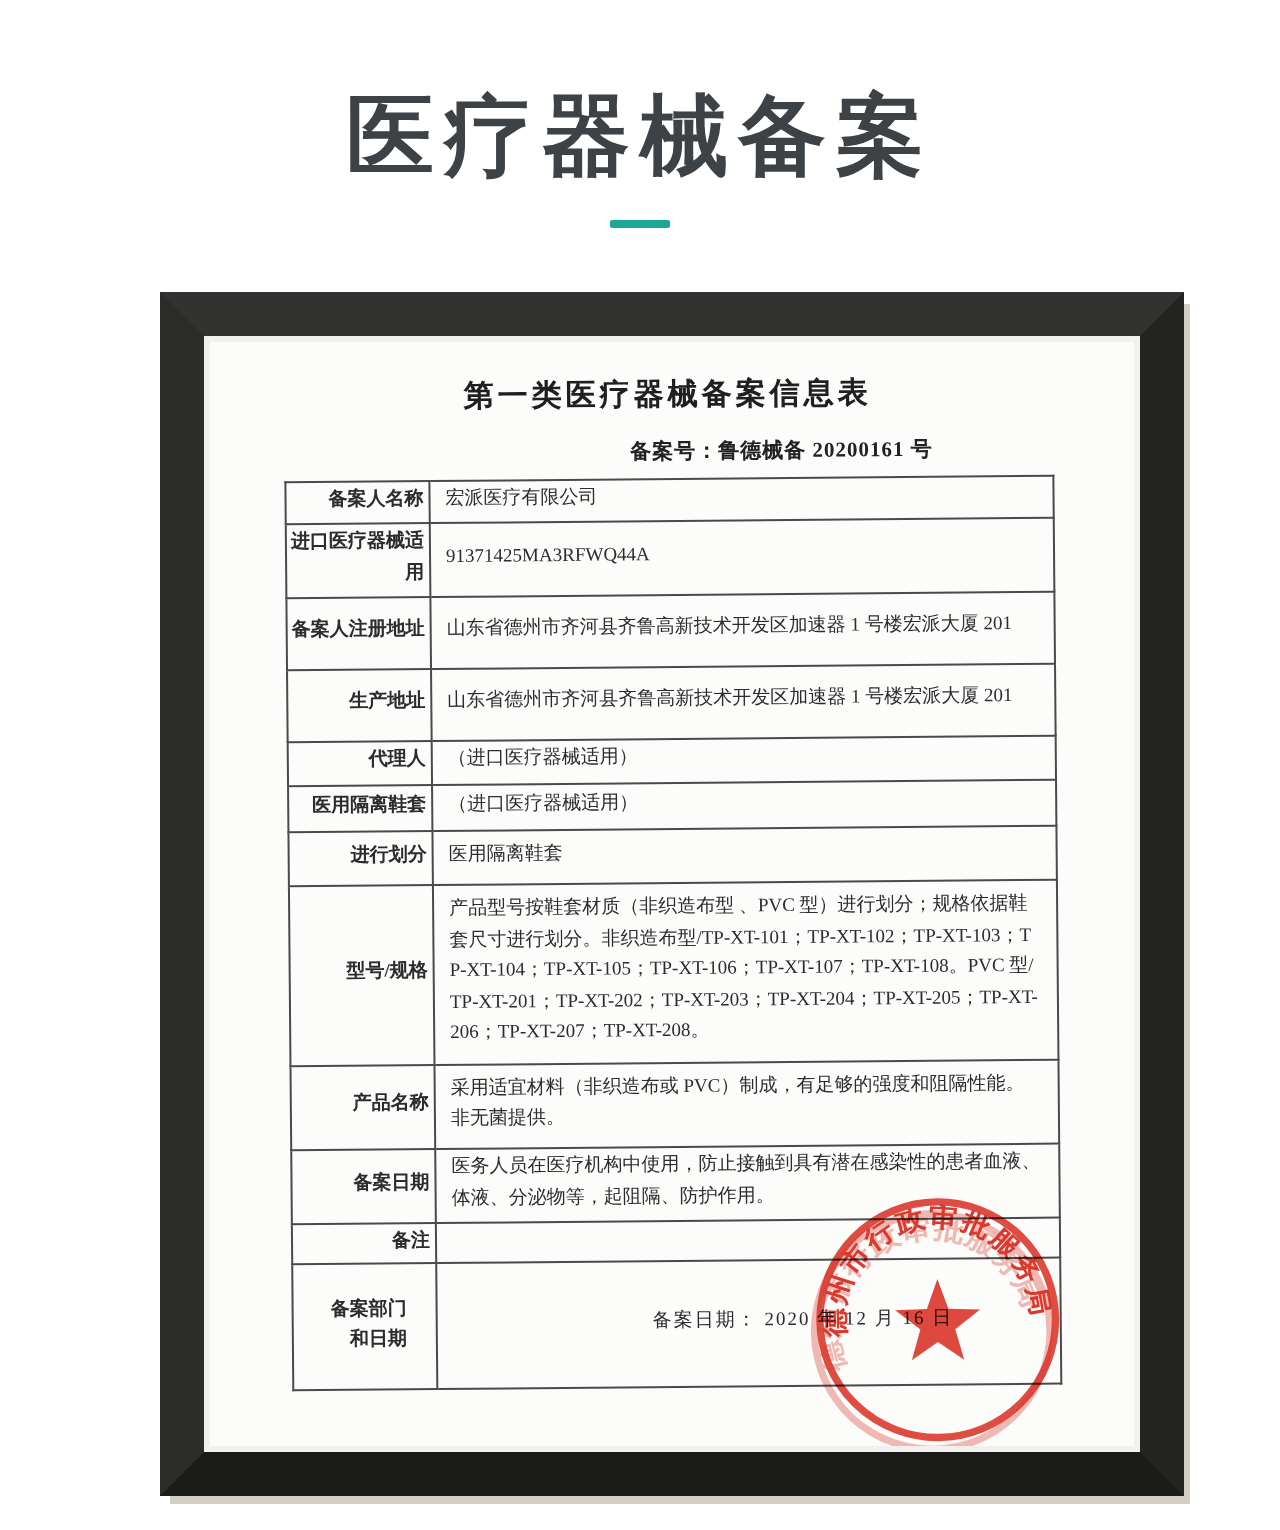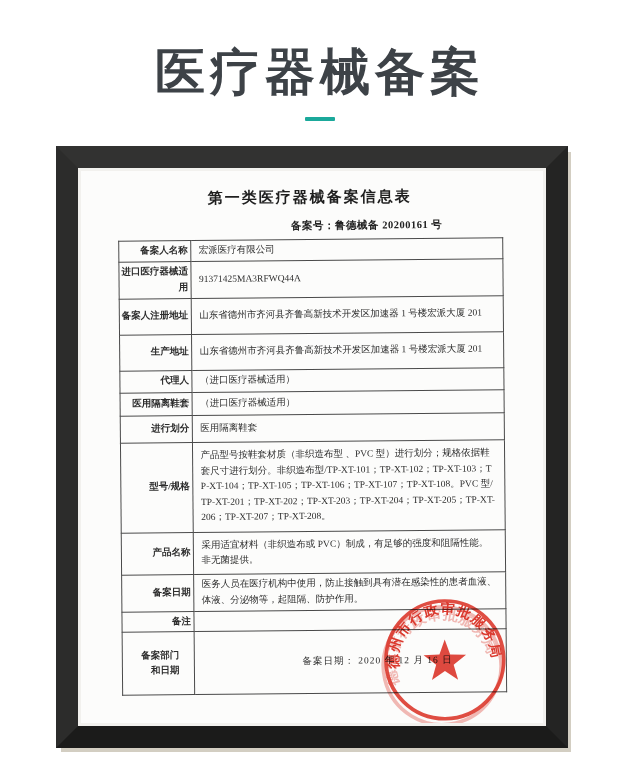--- a/index.html
+++ b/index.html
@@ -1,27 +1,27 @@
 <!DOCTYPE html>
 <html><head>
 <meta charset="utf-8">
 <style>
   * { margin:0; padding:0; box-sizing:border-box; }
   html,body { width:640px; height:765px; background:#ffffff; overflow:hidden;
               font-family:"Liberation Sans", sans-serif; }
 
   
   .page-header { padding-top:44px; text-align:center; }
-  .page-title { font-size:50px; line-height:1.15; font-weight:bold;
+  .page-title { font-size:44px; line-height:1.15; font-weight:bold;
                 color:#3d4247; letter-spacing:5px; }
   .title-underline { width:30px; height:4px; margin:15px auto 0;
                      background:#1ba99b; border-radius:1px; }
 
   
-  .frame { position:absolute; left:56px; top:146px; width:512px; height:602px;
+  .frame { position:absolute; left:80px; top:146px; width:512px; height:602px;
            border:22px solid #2a2a29;
            border-top-color:#323231; border-left-color:#2c2c2b;
            border-right-color:#242423; border-bottom-color:#1b1b1a;
            background:#404040;
            box-shadow:4px 5px 0 -1px #d3cec2; }
   .paper { width:100%; height:100%; border:3px solid #f2f1ee;
            background:#fcfcfb; position:relative; overflow:hidden; }
   .doc { position:absolute; inset:0; transform:rotate(-0.5deg);
          font-family:"Liberation Serif","DejaVu Serif",serif; color:#2c2c2c; }
 

